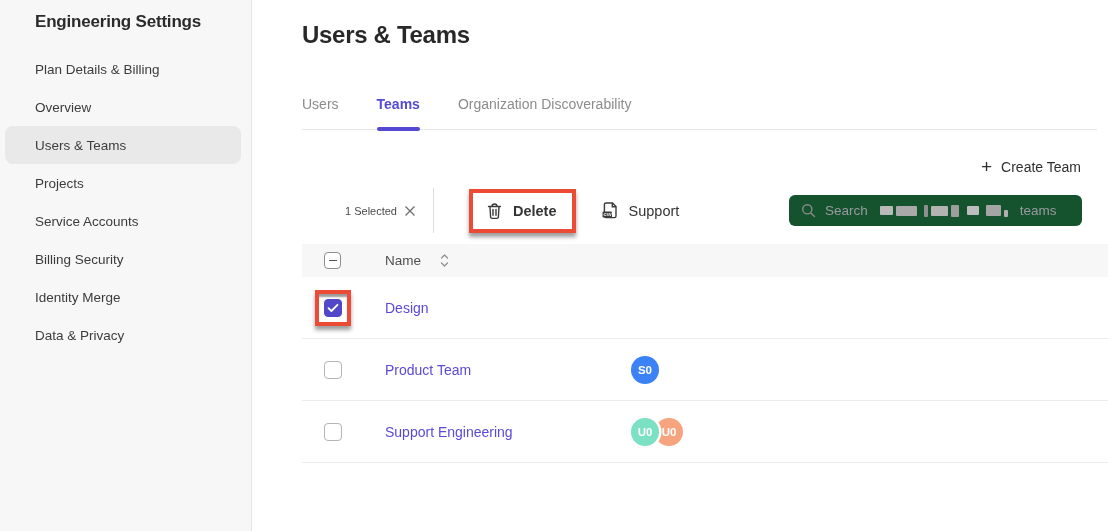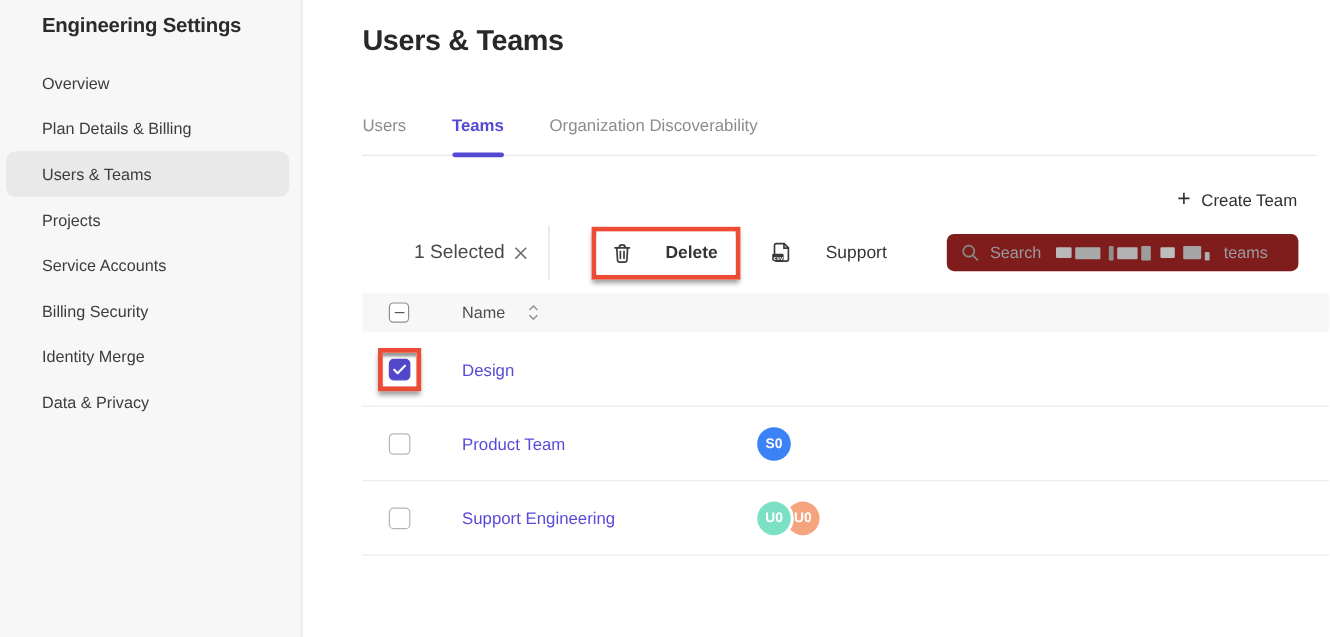--- a/index.html
+++ b/index.html
@@ -22,33 +22,33 @@
   .tab { font-size:14px; color:#8c8c8c; padding-bottom:17px; position:relative; cursor:pointer; }
   .tab.active { color:#5449d2; font-weight:bold; }
   .tab.active::after { content:""; position:absolute; left:0; right:0; bottom:-2px; height:4px;
                        border-radius:2px; background:#5449d2; }
 
   .toolbar-top { display:flex; justify-content:flex-end; margin-top:29px; padding-right:27px; }
   .create-team { display:flex; align-items:center; gap:9px; font-size:14px; color:#2f2f2f; cursor:pointer; }
   .plus { font-size:19px; font-weight:400; color:#2f2f2f; line-height:14px; }
 
   .toolbar-main { display:flex; align-items:center; margin-top:13px; height:45px; }
-  .selected-label { margin-left:43px; font-size:16px; color:#4a4a4a; }
+  .selected-label { margin-left:43px; font-size:11px; color:#4a4a4a; }
   .clear-x { margin-left:7px; font-size:14px; color:#6e6e6e; cursor:pointer; line-height:1; }
   .vdivider { width:1px; height:45px; background:#dcdcdc; margin-left:17px; margin-right:35px; }
 
   .anno { border:4px solid #ec4b35; background:#fff;
           box-shadow: 0 4px 4px rgba(0,0,0,.38), inset 0 4px 2px -1px rgba(70,70,70,.55); }
   .delete-anno { display:inline-block; }
-  .icon-btn { display:flex; align-items:center; gap:28px; font-size:14.5px; color:#343434; cursor:pointer;
+  .icon-btn { display:flex; align-items:center; gap:10px; font-size:14.5px; color:#343434; cursor:pointer;
               background:#fff; border:none; font-family:inherit; }
   .delete-btn { padding:9px 15px 9px 13px; font-weight:bold; }
   .export-btn { margin-left:25px; }
 
-  .search-box { margin-left:auto; margin-right:26px; width:293px; height:31px; background:#7f1d1d;
+  .search-box { margin-left:auto; margin-right:26px; width:293px; height:31px; background:#14532d;
                 border-radius:6px; display:flex; align-items:center; padding:0 12px; gap:9px;
                 font-size:13.5px; color:#9a9aa0; cursor:text; }
   .redacts { display:flex; align-items:center; gap:3px; margin:0 3px; }
   .rd { display:inline-block; border-radius:1px; }
   .rd1{width:13px;height:9px;background:#b9b9b9;} .rd2{width:21px;height:10px;background:#a9a9a9;}
   .rd3{width:4px;height:12px;background:#8f8f8f;margin-left:4px;} .rd4{width:17px;height:10px;background:#b3b3b3;}
   .rd5{width:8px;height:12px;background:#9d9d9d;} .rd6{width:12px;height:9px;background:#bdbdbd;margin-left:5px;}
   .rd7{width:15px;height:11px;background:#a5a5a5;margin-left:4px;} .rd8{width:4px;height:7px;background:#b0b0b0;align-self:flex-end;}
 
   
@@ -76,22 +76,22 @@
   svg { display:block; }
 </style>
 </head>
 <body>
 
 <div class="app">
 
   <div class="sidebar">
     <div class="sidebar-title">Engineering Settings</div>
     <div class="nav">
+      <div class="nav-item">Plan Details &amp; Billing</div>
       <div class="nav-item">Overview</div>
-      <div class="nav-item">Plan Details &amp; Billing</div>
       <div class="nav-item selected">Users &amp; Teams</div>
       <div class="nav-item">Projects</div>
       <div class="nav-item">Service Accounts</div>
       <div class="nav-item">Billing Security</div>
       <div class="nav-item">Identity Merge</div>
       <div class="nav-item">Data &amp; Privacy</div>
     </div>
   </div>
 
   <div class="main">

